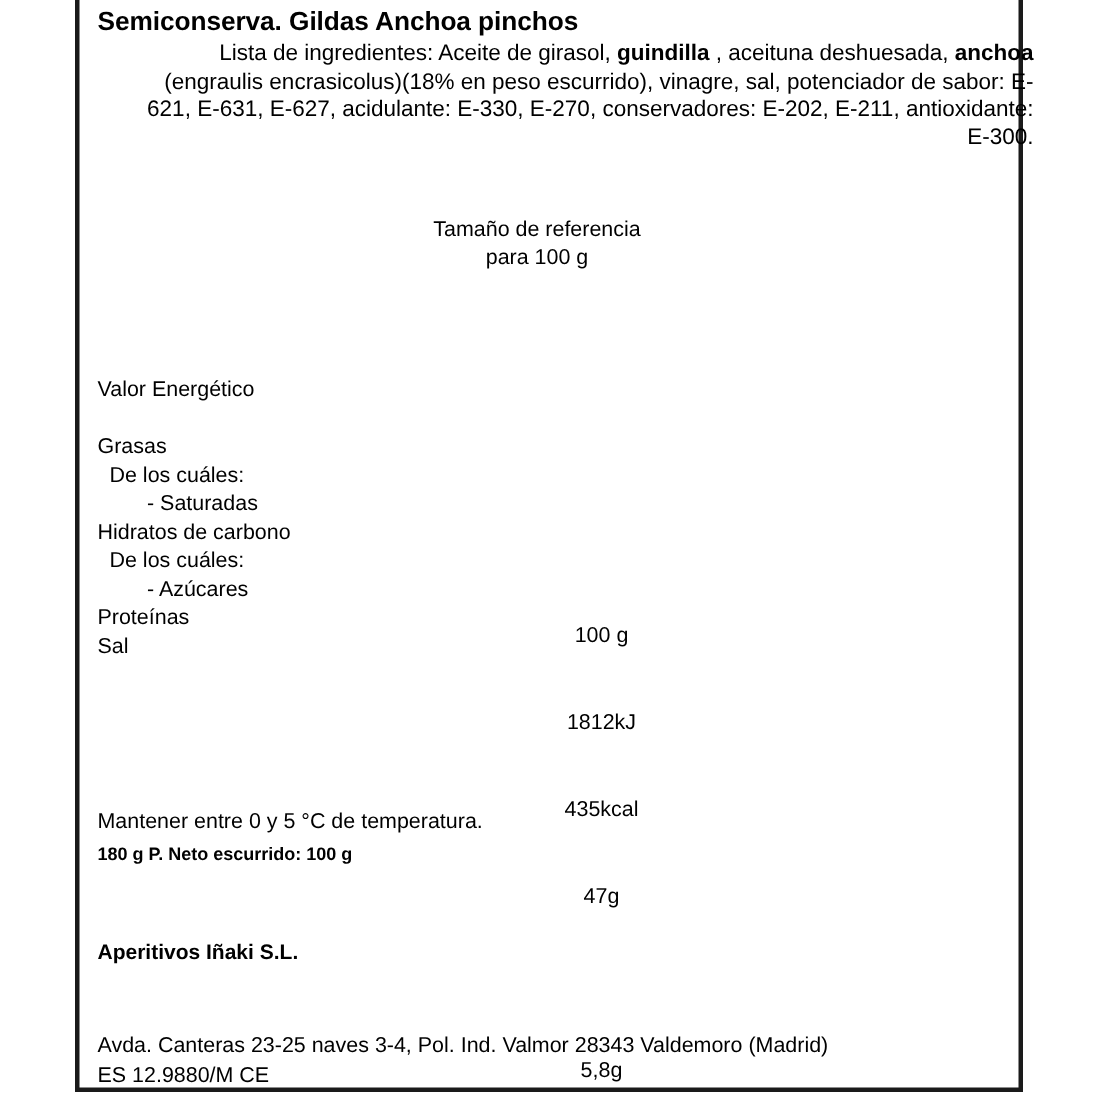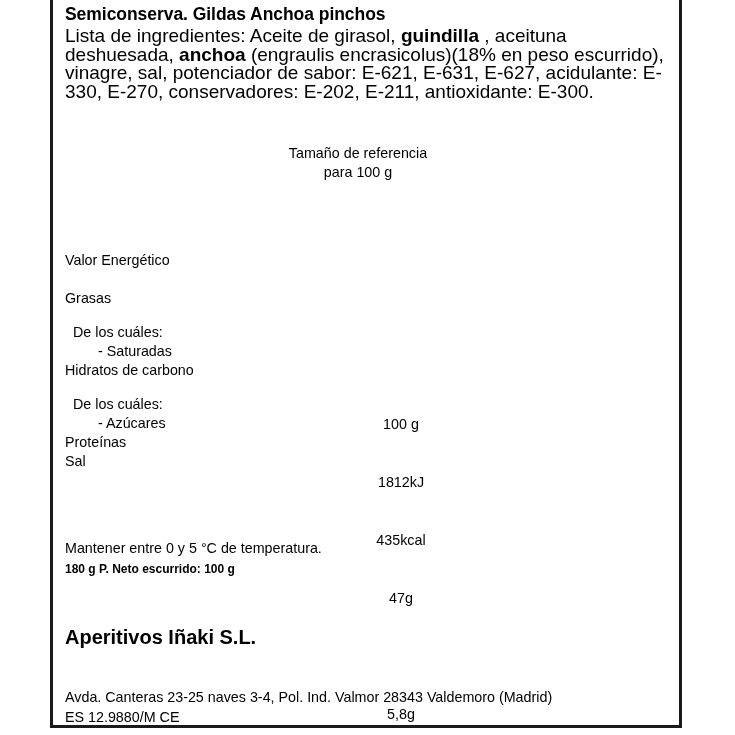--- a/index.html
+++ b/index.html
@@ -44,26 +44,26 @@
     left: 12px;
     top: 10px;
     font-size: 17.5px;
     font-weight: bold;
     letter-spacing: -0.05px;
     white-space: nowrap;
   }
 
   .ingredients {
     position: absolute;
-    left: 12px;
+    left: 28px;
     top: 33px;
     width: 608px;
-    font-size: 19px;
+    font-size: 15px;
     line-height: 18.6px;
-    text-align: left;
+    text-align: right;
   }
   .ingredients b { font-weight: bold; }
 
   
   .nutri {
     position: absolute;
     left: 0;
     top: 150px;
     width: 100%;
   }
@@ -94,21 +94,21 @@
     top: 12px;
     width: 270px;
     font-size: 14.3px;
   }
 
   .nrow {
     height: 19px;
     line-height: 19px;
     white-space: nowrap;
   }
-  .nrow.indent1 { padding-left: 8px; margin-top: 15px; }
+  .nrow.indent1 { padding-left: 8px; }
   .nrow.indent2 { padding-left: 8px; margin-left: 25px; }
 
   .vrow {
     height: 19px;
     line-height: 19px;
     white-space: nowrap;
     margin-top: 39px;
   }
   .vrow.blank { visibility: hidden; }
 
@@ -128,21 +128,21 @@
     top: 568px;
     font-size: 12px;
     font-weight: bold;
     white-space: nowrap;
   }
 
   .company {
     position: absolute;
     left: 12px;
     top: 632px;
-    font-size: 20px;
+    font-size: 14px;
     font-weight: bold;
     white-space: nowrap;
   }
 
   .address {
     position: absolute;
     left: 12px;
     top: 653px;
     font-size: 14.3px;
     line-height: 20px;

